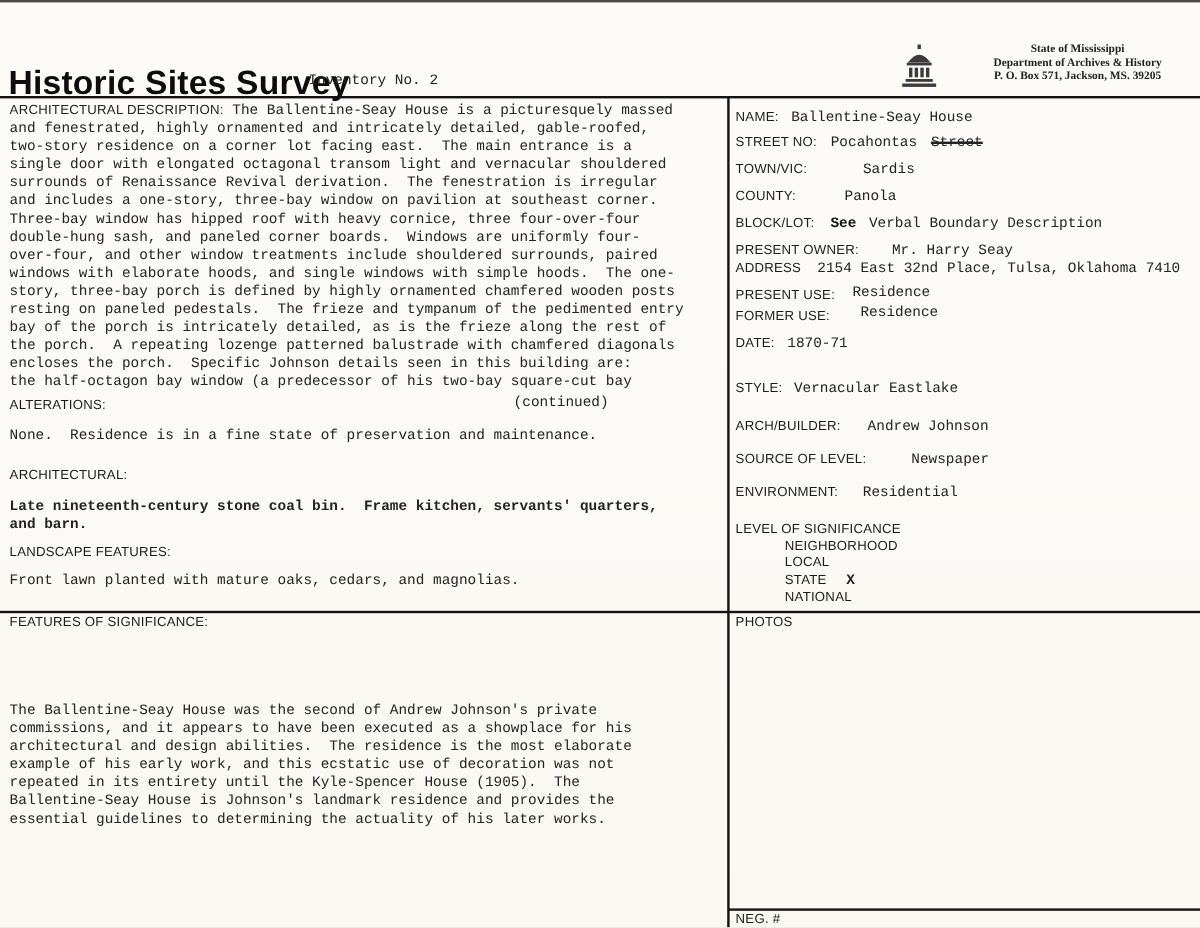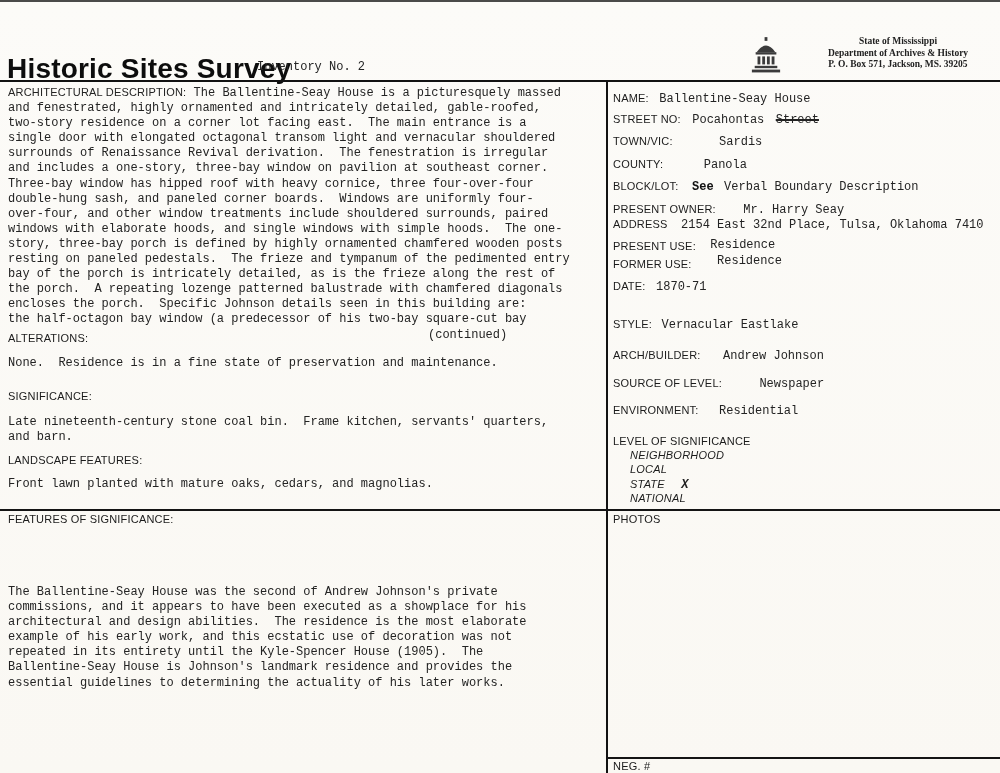--- a/index.html
+++ b/index.html
@@ -28,31 +28,31 @@
             font-family:"Liberation Serif",serif; font-weight:700; font-size:9.5px;
             line-height:11.5px; color:#222; }
 
   
   .desc-block { position:absolute; left:8px; top:85px; width:598px; line-height:15.1px; white-space:pre-wrap; }
   .inline-label { font-family:"Liberation Sans",sans-serif; font-size:11px; letter-spacing:.2px; }
   .continued { position:absolute; left:428px; top:328px; }
   .alterations-label { position:absolute; left:8px; top:332px; }
   .alterations-text  { position:absolute; left:8px; top:356px; white-space:pre-wrap; }
   .outbuildings-label{ position:absolute; left:8px; top:390px; }
-  .outbuildings-text { position:absolute; left:8px; top:415px; line-height:15.1px; white-space:pre-wrap; }
+  .outbuildings-text { position:absolute; left:8px; top:415px; line-height:15.1px; white-space:pre-wrap;font-weight:bold; }
   .landscape-label   { position:absolute; left:8px; top:454px; }
   .landscape-text    { position:absolute; left:8px; top:477px; white-space:pre-wrap; }
   .significance-label{ position:absolute; left:8px; top:513px; }
   .significance-text { position:absolute; left:8px; top:561px; width:560px; line-height:15.1px; white-space:pre-wrap;margin-top:24px; }
 
   
   .field { position:absolute; left:613px; white-space:nowrap; }
   .value-struck { text-decoration:line-through; text-decoration-thickness:1.5px; }
   .emph { font-weight:700; color:#111; }
-  .sig-item { position:absolute; left:630px; white-space:nowrap;font-style:italic; }
+  .sig-item { position:absolute; left:654px; white-space:nowrap; }
   .sig-mark { margin-left:12px; font-weight:700; }
   .photos-label { position:absolute; left:613px; top:513px; }
   .neg-label { position:absolute; left:613px; top:760px; }
 </style>
 </head>
 <body>
 
 <div class="page">
 
   <div class="scan-top-edge"></div>
@@ -104,21 +104,21 @@
 bay of the porch is intricately detailed, as is the frieze along the rest of
 the porch.  A repeating lozenge patterned balustrade with chamfered diagonals
 encloses the porch.  Specific Johnson details seen in this building are:
 the half-octagon bay window (a predecessor of his two-bay square-cut bay</span></section>
 
     <div class="continued mono">(continued)</div>
 
     <div class="alterations-label label">ALTERATIONS:</div>
     <div class="alterations-text mono">None.  Residence is in a fine state of preservation and maintenance.</div>
 
-    <div class="outbuildings-label label">SIGNIFICANCE:</div>
+    <div class="outbuildings-label label">ARCHITECTURAL:</div>
     <div class="outbuildings-text mono">Late nineteenth-century stone coal bin.  Frame kitchen, servants' quarters,
 and barn.</div>
 
     <div class="landscape-label label">LANDSCAPE FEATURES:</div>
     <div class="landscape-text mono">Front lawn planted with mature oaks, cedars, and magnolias.</div>
 
     <div class="significance-label label">FEATURES OF SIGNIFICANCE:</div>
     <div class="significance-text mono">The Ballentine-Seay House was the second of Andrew Johnson's private
 commissions, and it appears to have been executed as a showplace for his
 architectural and design abilities.  The residence is the most elaborate

